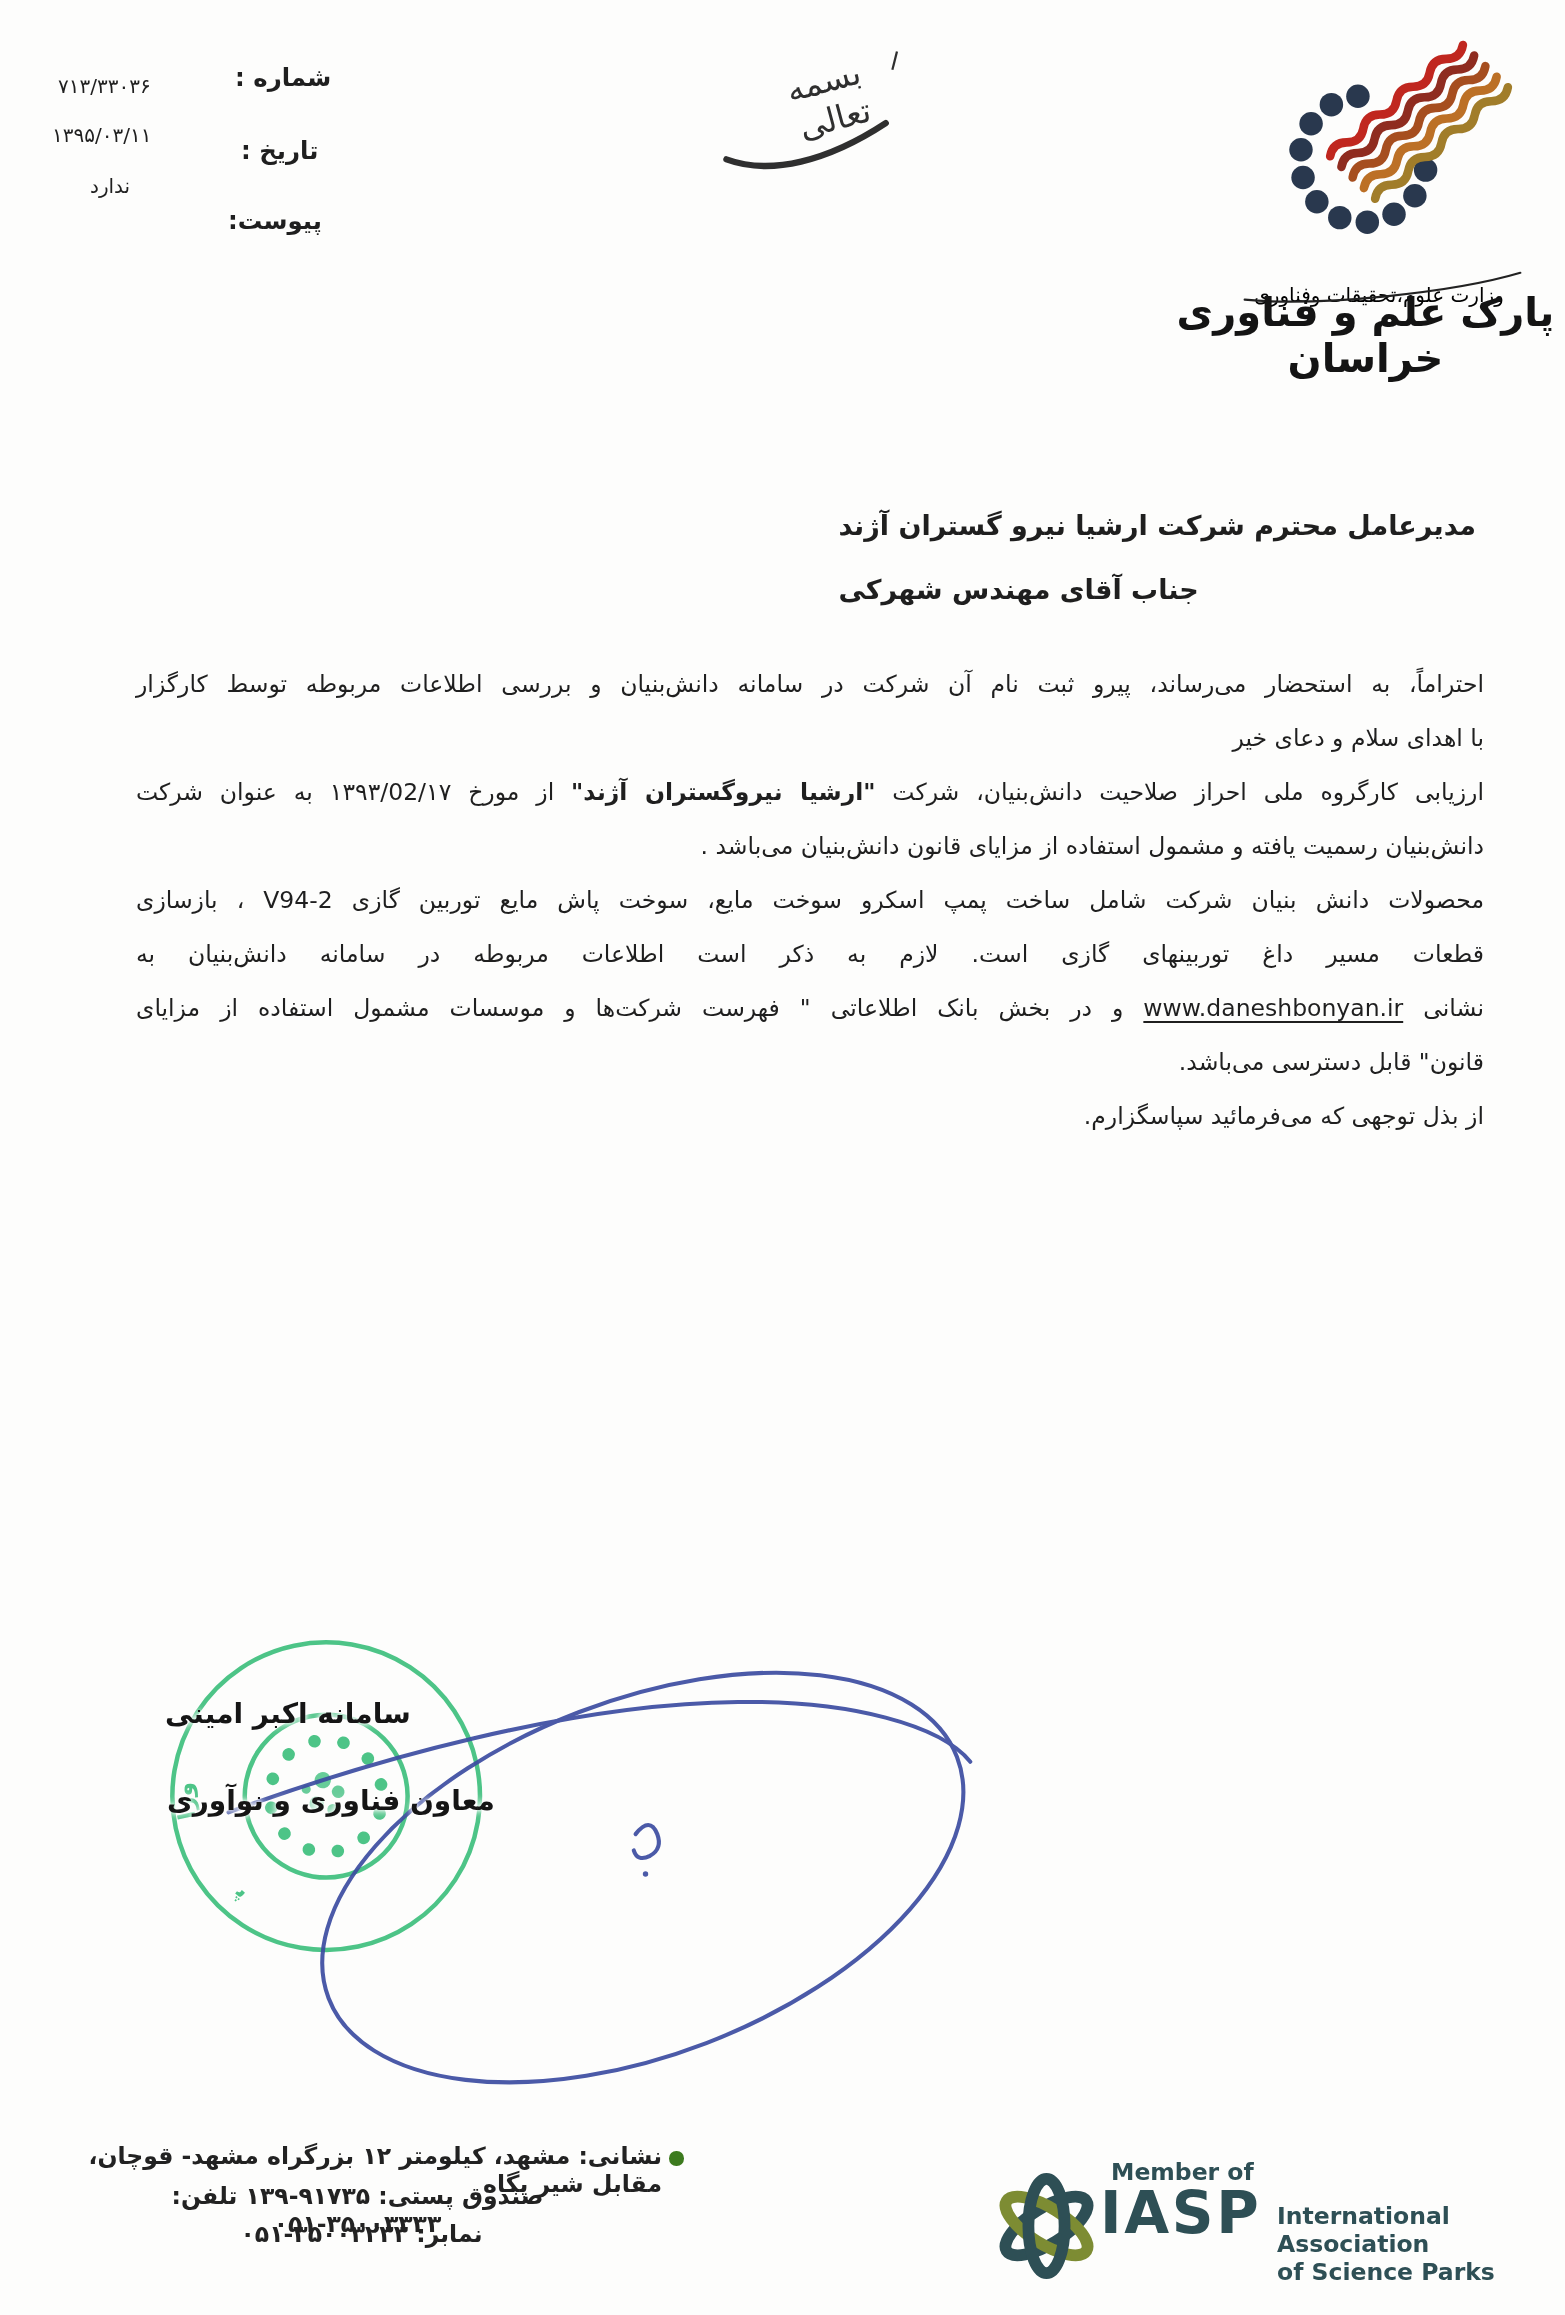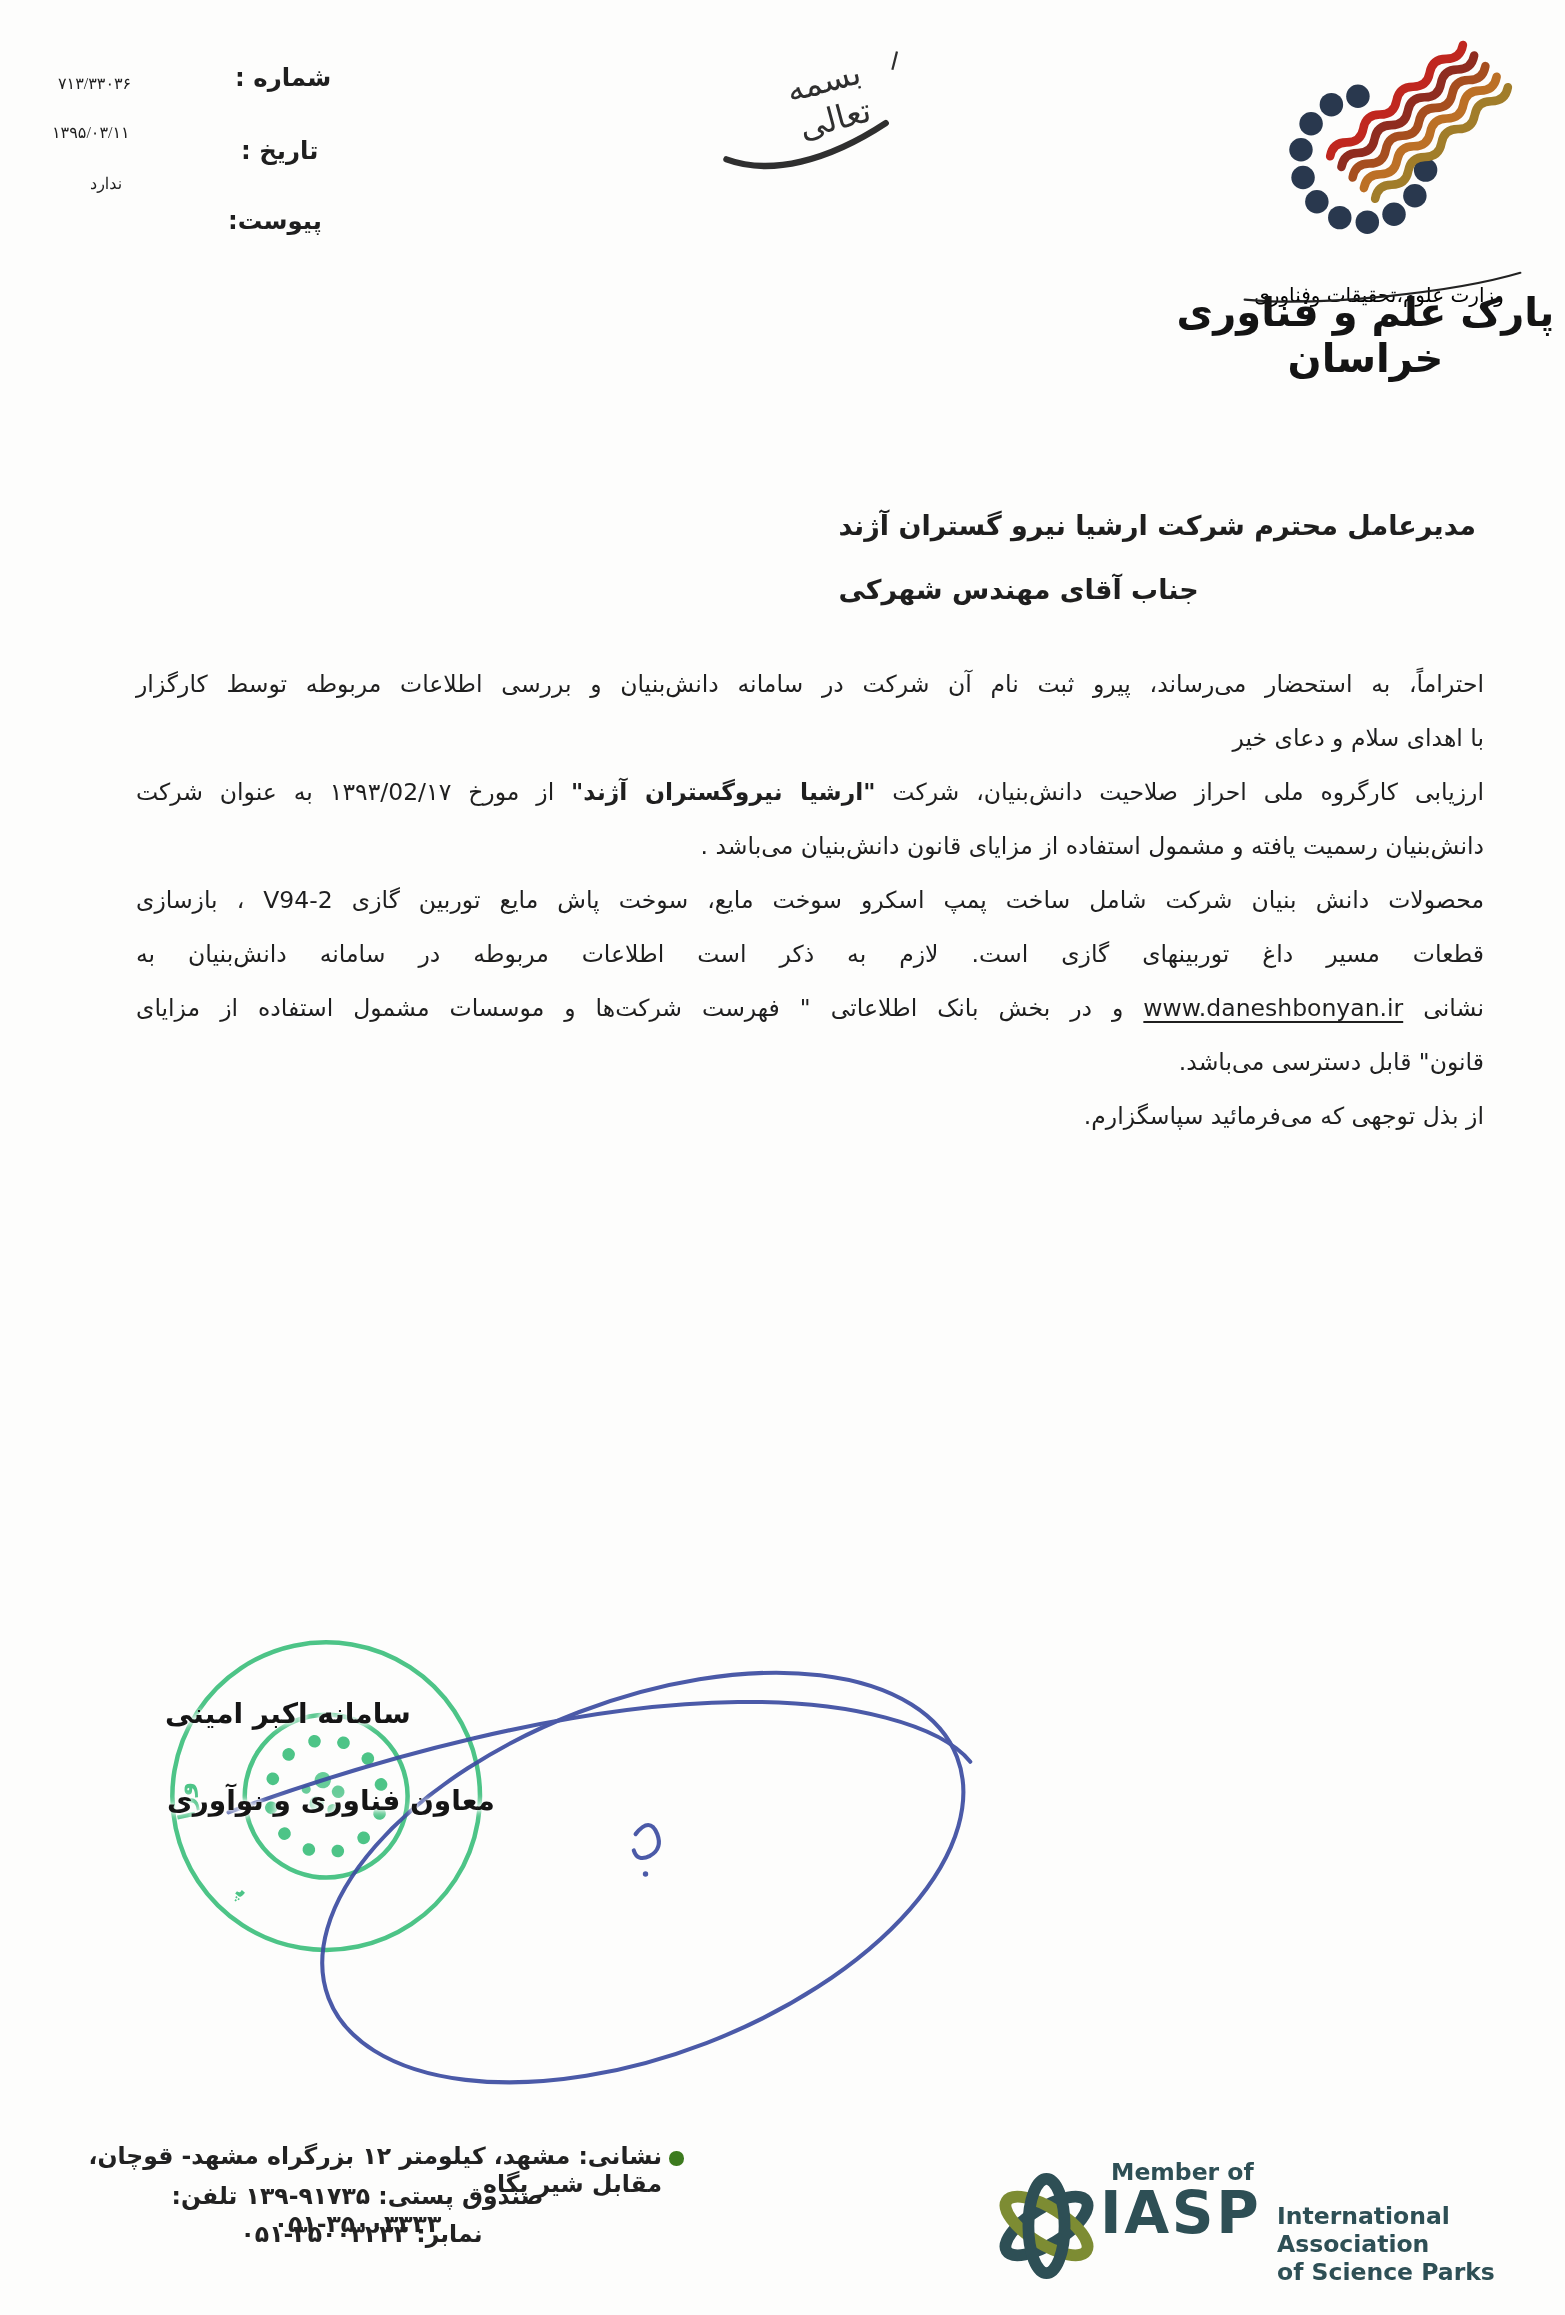--- a/index.html
+++ b/index.html
@@ -10,21 +10,21 @@
     margin:0 auto;
     background:var(--paper,#fdfdfc);
     font-family:"DejaVu Sans", sans-serif;
     color:var(--ink,#1f1f1f);
     direction:rtl;
     overflow:hidden;
   }
   .abs{position:absolute;}
   
   .meta-label{font-weight:bold;font-size:24.4px;}
-  .meta-value{font-size:16px;font-family:Liberation Serif, serif;}
+  .meta-value{font-size:20px;}
   
   .bismillah-text{
     font-size:33px;color:#2f2f2f;
     transform:rotate(-15deg);transform-origin:right bottom;
     display:inline-block;letter-spacing:-0.9px;
   }
   .bismillah-mark{font-size:25px;color:#2f2f2f;transform:rotate(14deg);display:inline-block;}
   
   .ministry{font-size:20px;text-align:center;color:#000000;letter-spacing:-0.9px;margin-top:37px;}
   .park-name{font-size:40px;font-weight:bold;text-align:center;color:#141414;letter-spacing:-1.8px;}

